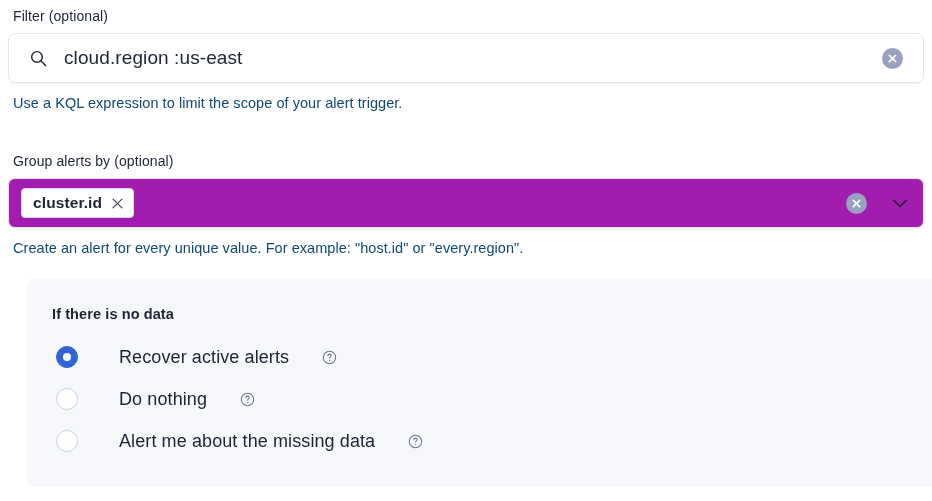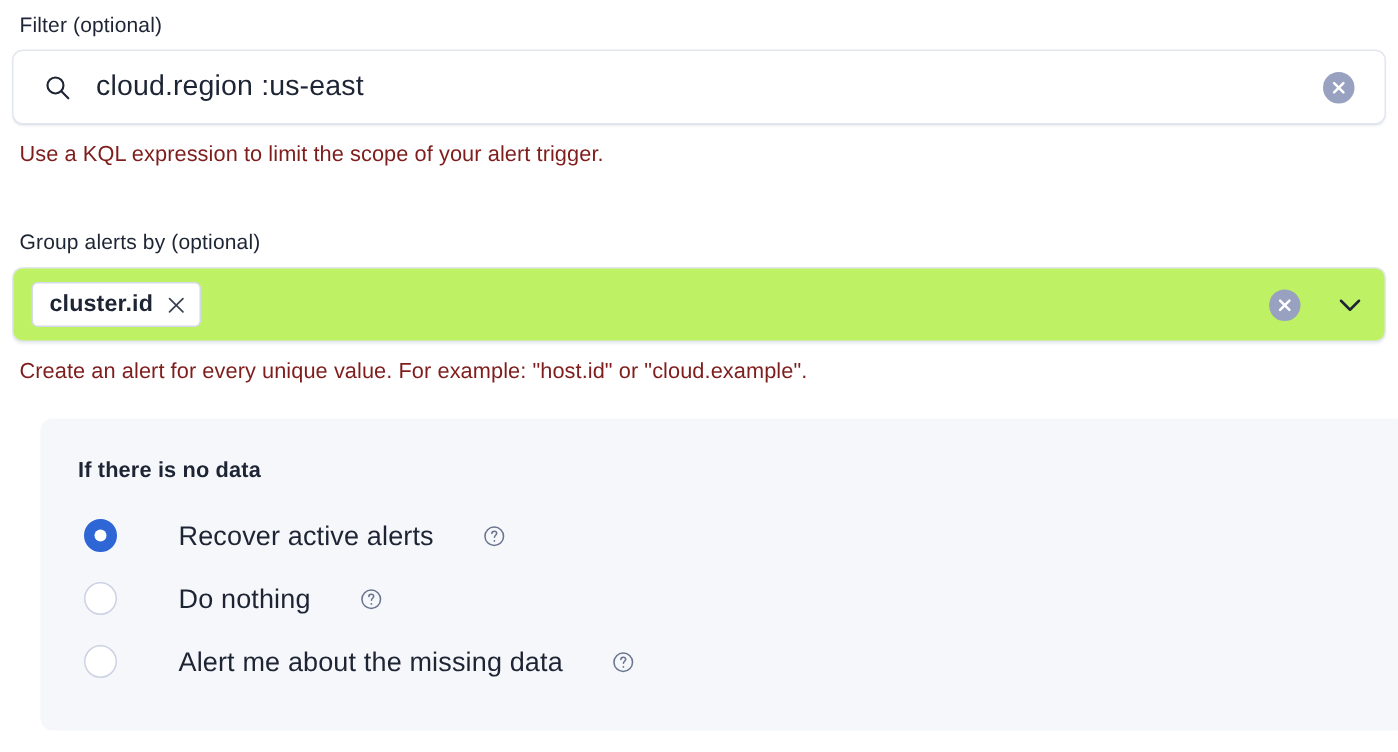--- a/index.html
+++ b/index.html
@@ -26,21 +26,21 @@
   .field-label {
     font-size: 14px;
     font-weight: normal;
     color: #1d2433;
     letter-spacing: 0.1px;
     line-height: 20px;
     padding-left: 5px;
   }
   .help-text {
     font-size: 14.5px;
-    color: #7f1d1d;
+    color: #0c4a6e;
     line-height: 20px;
     padding-left: 5px;
     letter-spacing: 0.05px;
   }
 
   
   .filter-block { padding-top: 6px; }
   .search-box {
     margin-top: 7px;
     height: 50px;
@@ -81,21 +81,21 @@
     margin-right: 10px;
   }
   .clear-circle svg { width: 11px; height: 11px; display: block; color: #ffffff; }
   .filter-help { margin-top: 10px; }
 
   
   .group-block { margin-top: 38px; }
   .combo-box {
     margin-top: 7px;
     height: 50px;
-    background: #bef264;
+    background: #a21caf;
     border: 1px solid #e3e6ef;
     border-radius: 7px;
     box-shadow: 0 1px 1px -1px rgba(152,162,179,0.2), 0 2px 2px -1px rgba(152,162,179,0.16);
     display: flex;
     align-items: center;
     padding: 0 10px 0 12px;
     box-sizing: border-box;
   }
   .pill {
     display: inline-flex;
@@ -248,21 +248,21 @@
         </svg>
       </span>
 
       <span>
         <svg class="chevron" viewBox="0 0 22 22" fill="none" stroke="currentColor" stroke-width="1.7" stroke-linecap="round" stroke-linejoin="round">
           <polyline points="5,8.5 11,14.5 17,8.5"></polyline>
         </svg>
       </span>
     </div>
 
-    <div class="help-text group-help">Create an alert for every unique value. For example: "host.id" or "cloud.example".</div>
+    <div class="help-text group-help">Create an alert for every unique value. For example: "host.id" or "every.region".</div>
   </div>
 
   <div class="nodata-panel">
     <div class="panel-title">If there is no data</div>
 
     <div class="radio-list">
 
       <div class="radio-row">
         <span class="radio-outer checked">
           <span class="radio-dot"></span>

